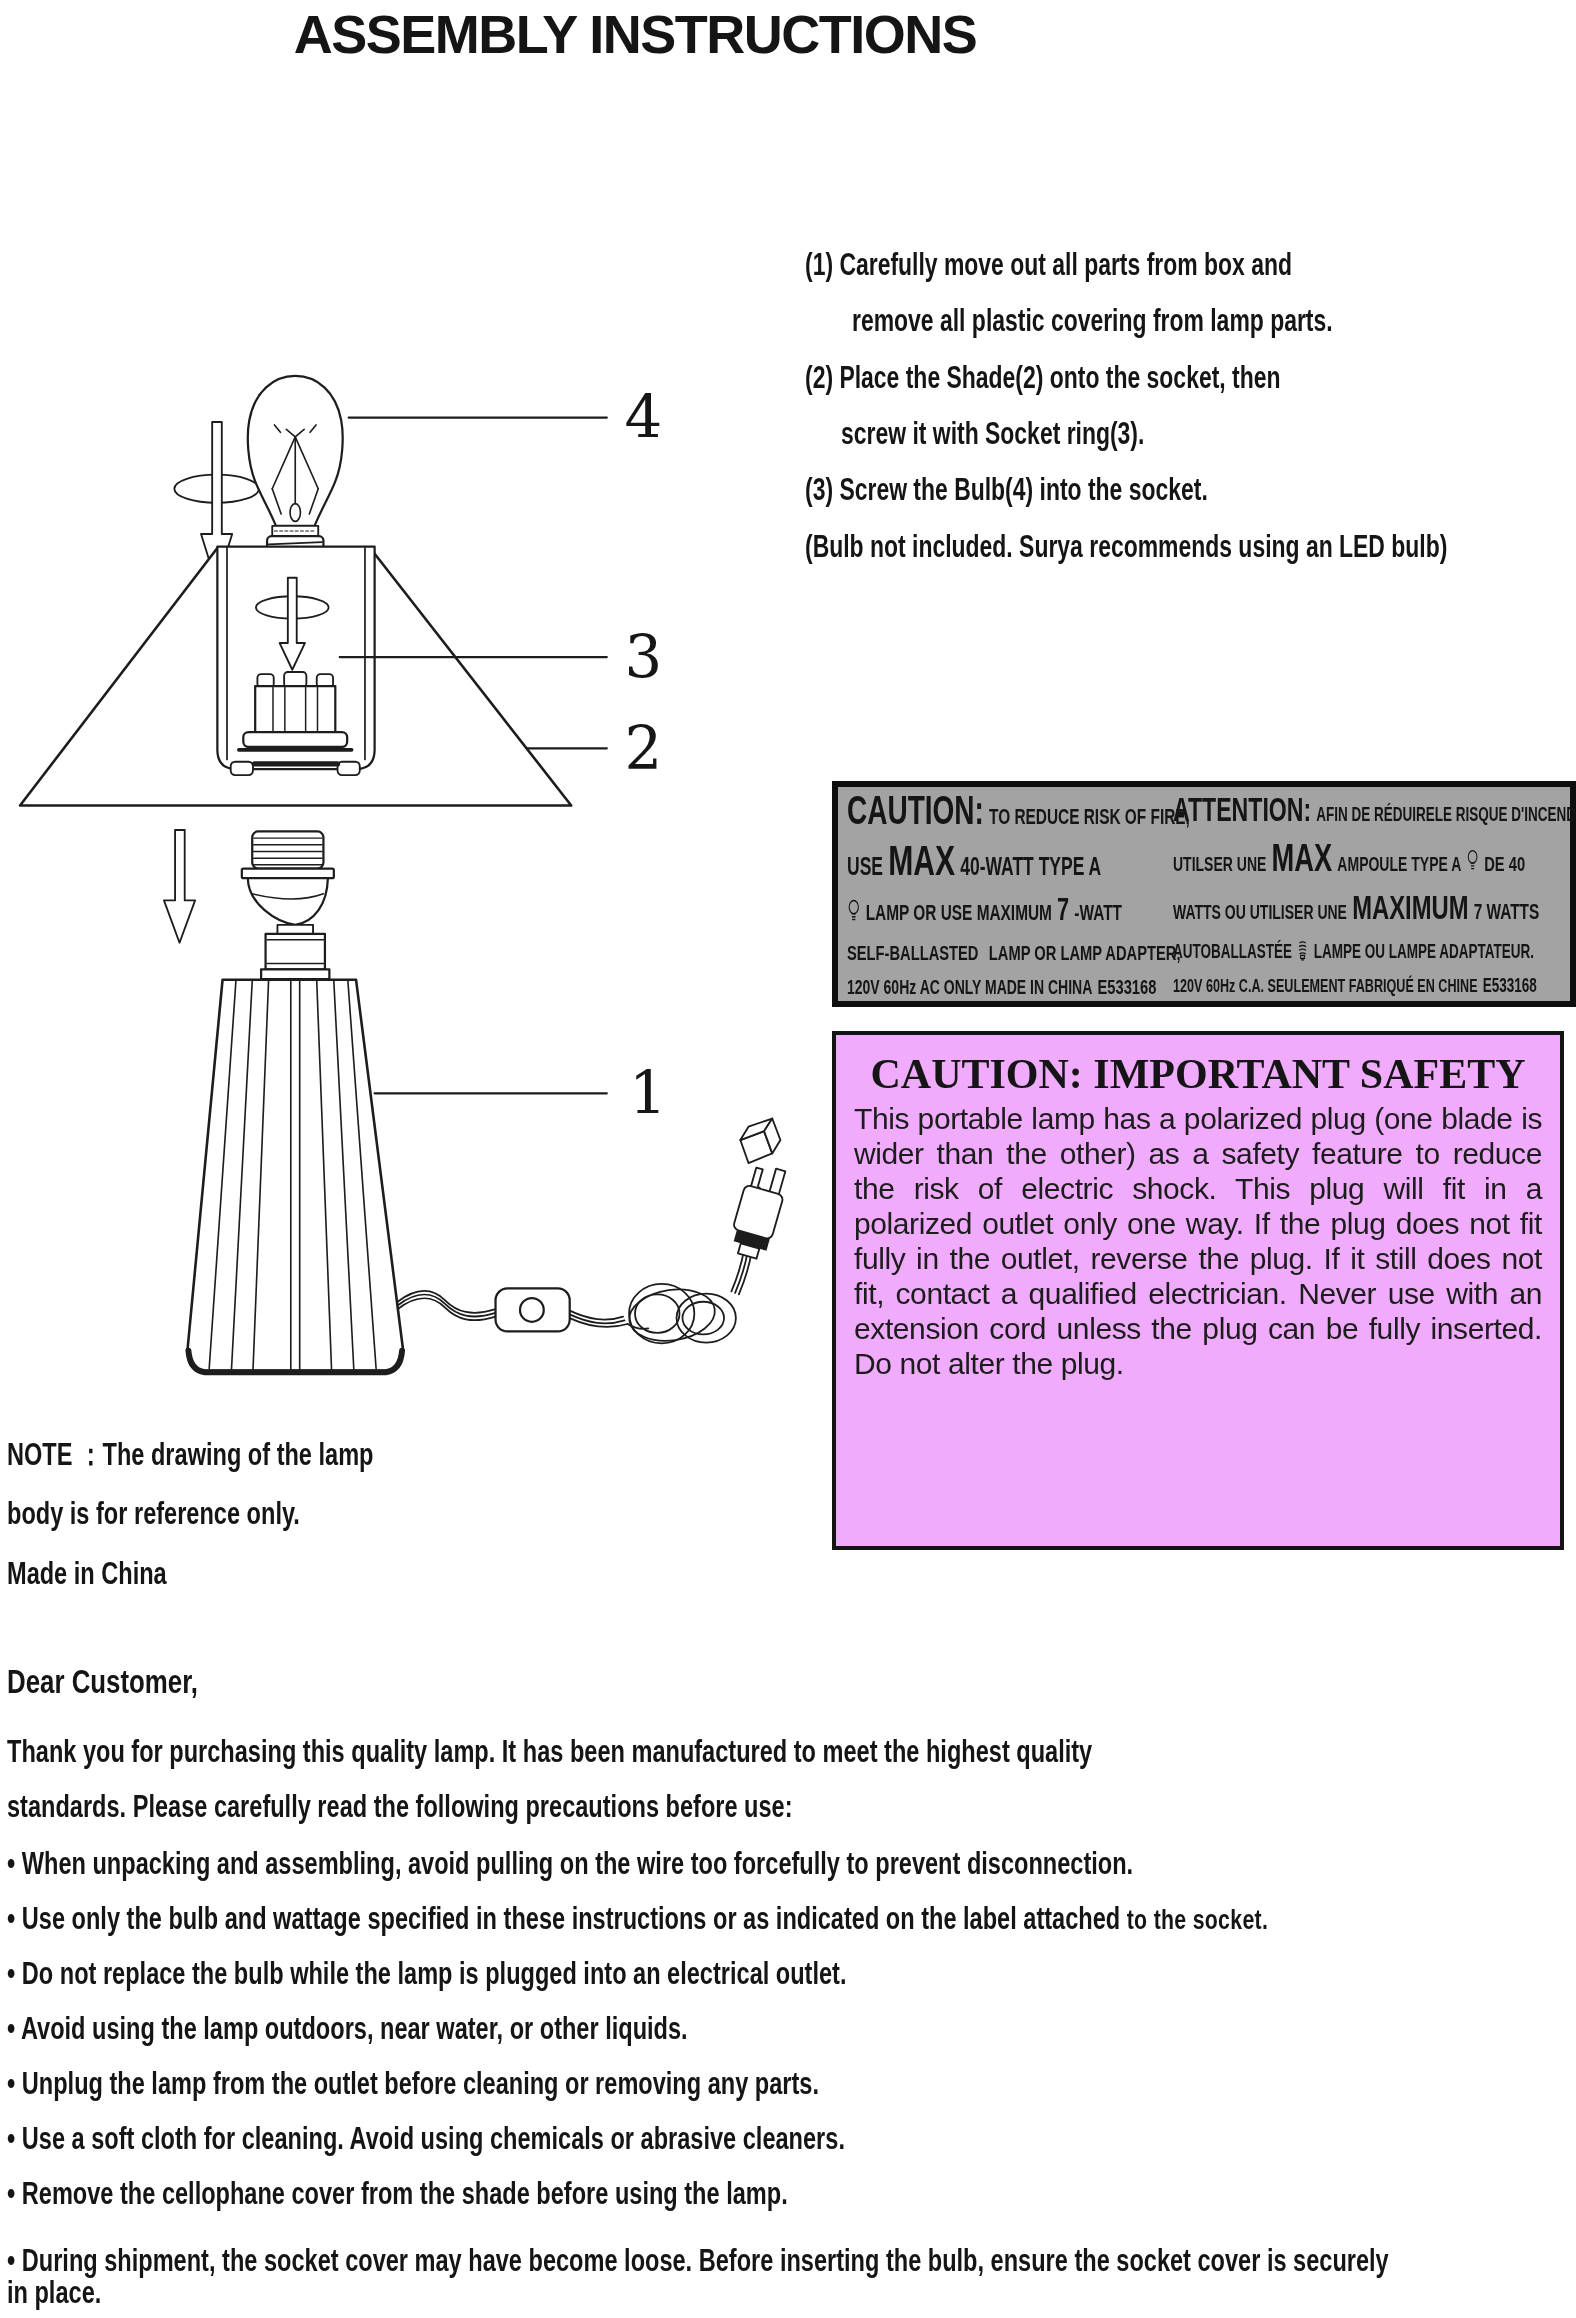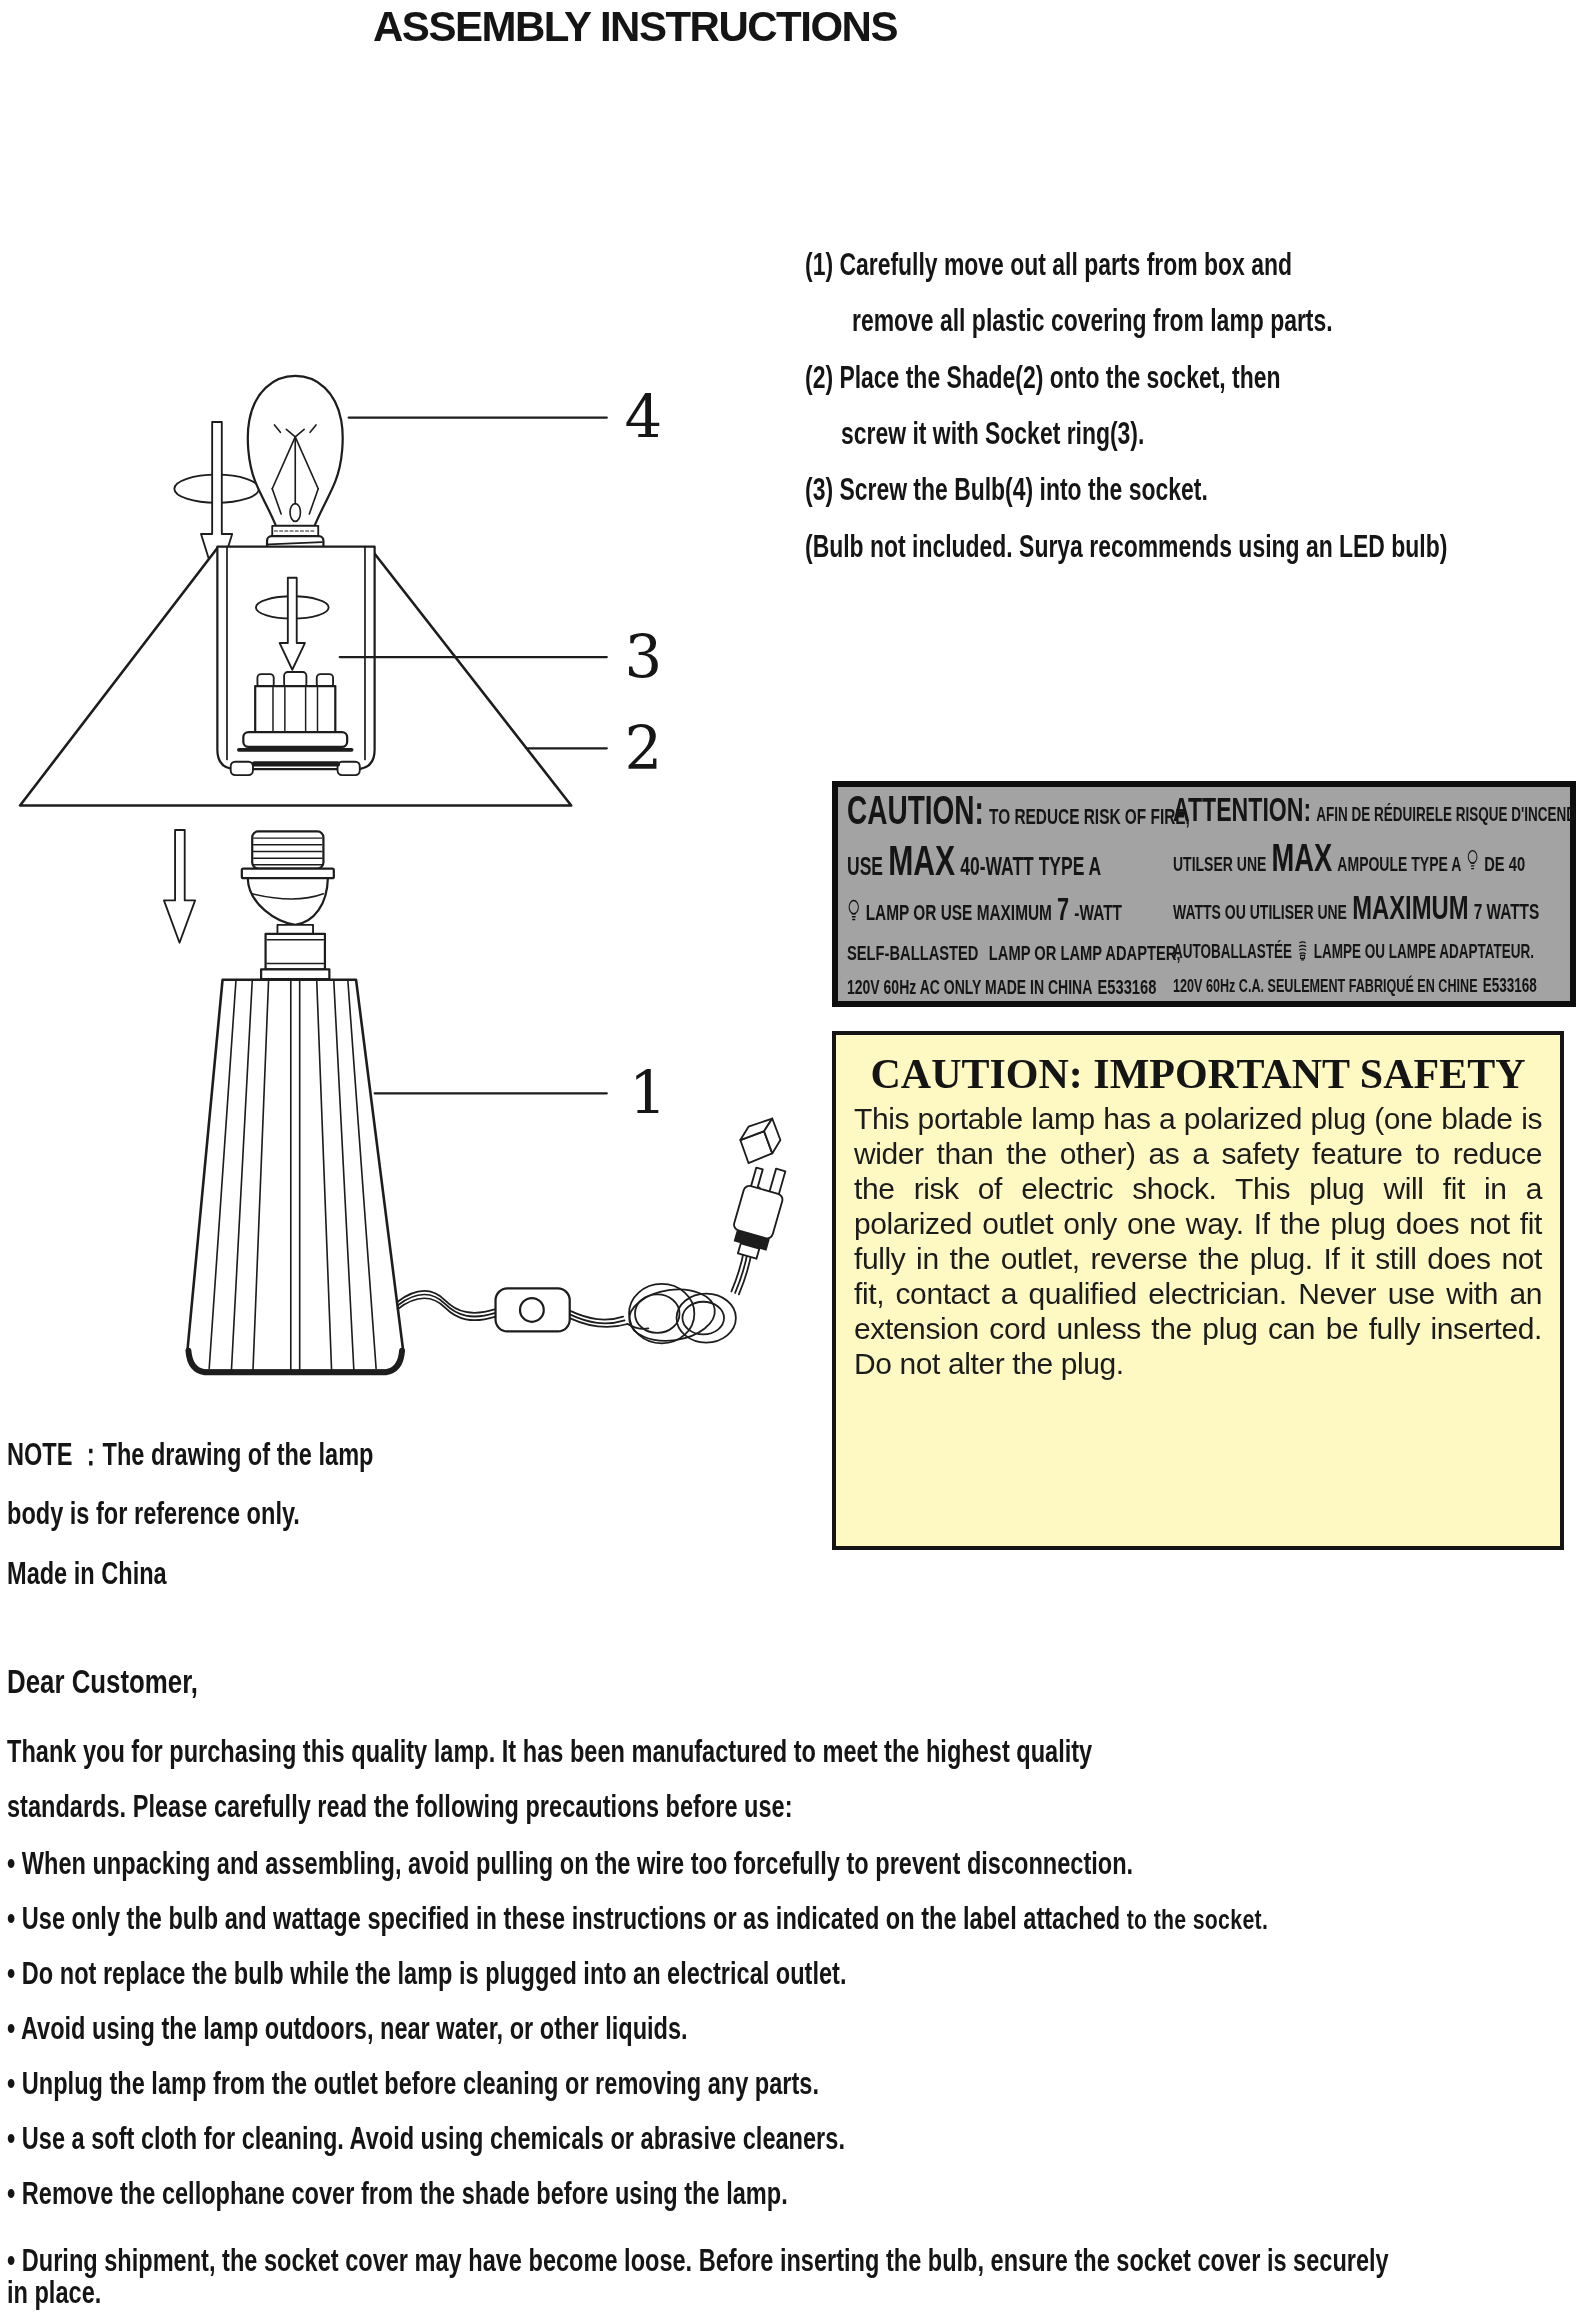--- a/index.html
+++ b/index.html
@@ -5,21 +5,21 @@
   html,body{margin:0;padding:0;background:#888;}
   .page{
     position:relative; width:1577px; height:2319px; background:#ffffff;
     font-family:"Liberation Sans", sans-serif; color:#151515; overflow:hidden;
   }
   .abs{position:absolute;}
   .cx  {transform:scaleX(0.76); transform-origin:0 0; white-space:nowrap;}
   .cxs {transform:scaleX(0.74); transform-origin:0 0; white-space:nowrap;}
   .title{
     top:3px; left:0; width:1270px; text-align:center;
-    font-size:42px; font-weight:bold; letter-spacing:-1.5px;
+    font-size:54px; font-weight:bold; letter-spacing:-1.5px;
   }
   .subtitle{
     top:111px; left:0; width:1577px; text-align:center;
     font-size:42px; font-weight:bold; letter-spacing:-1.1px;
   }
   .step-line{left:805px; font-size:31px; font-weight:bold; line-height:1.1;}
   .note-line, .body-line, .bullet-line{left:7.4px; font-size:31px; font-weight:bold; line-height:1.1;}
   .salutation{left:7.4px; font-size:34px; font-weight:bold;}
   .bullet-line .tail{font-size:28px; font-weight:600; letter-spacing:0.4px;}
   svg text{font-family:"DejaVu Serif","Liberation Serif",serif;}
@@ -45,21 +45,21 @@
   .cb-t27 {font-size:20px;}
   .cb-t26 {font-size:19.3px;}
   .cb-t24 {font-size:18px;}
   .cb-7   {font-size:31px;}
   .r1{line-height:43px;} .r2{line-height:46px;} .r3{line-height:42px;}
   .r4{line-height:37px;} .r5{line-height:31px;}
 
   
   .safetybox{
     top:1031px; left:832px; width:732px; height:519px;
-    border:4.5px solid #141414; background:#fef9c3; box-sizing:border-box;
+    border:4.5px solid #141414; background:#f0abfc; box-sizing:border-box;
     font-family:"Liberation Serif",serif;
   }
   .safety-title{width:100%; text-align:center; font-weight:bold; font-size:42px;}
   .st1{margin-top:15px;}
   .st2{margin-top:16.3px;}
   .safety-body{
     margin:3px 18px 0 18px; font-family:"Liberation Sans",sans-serif;
     font-size:30px; line-height:35px; text-align:justify; color:#1c1c1c;
     letter-spacing:-0.4px;
   }

